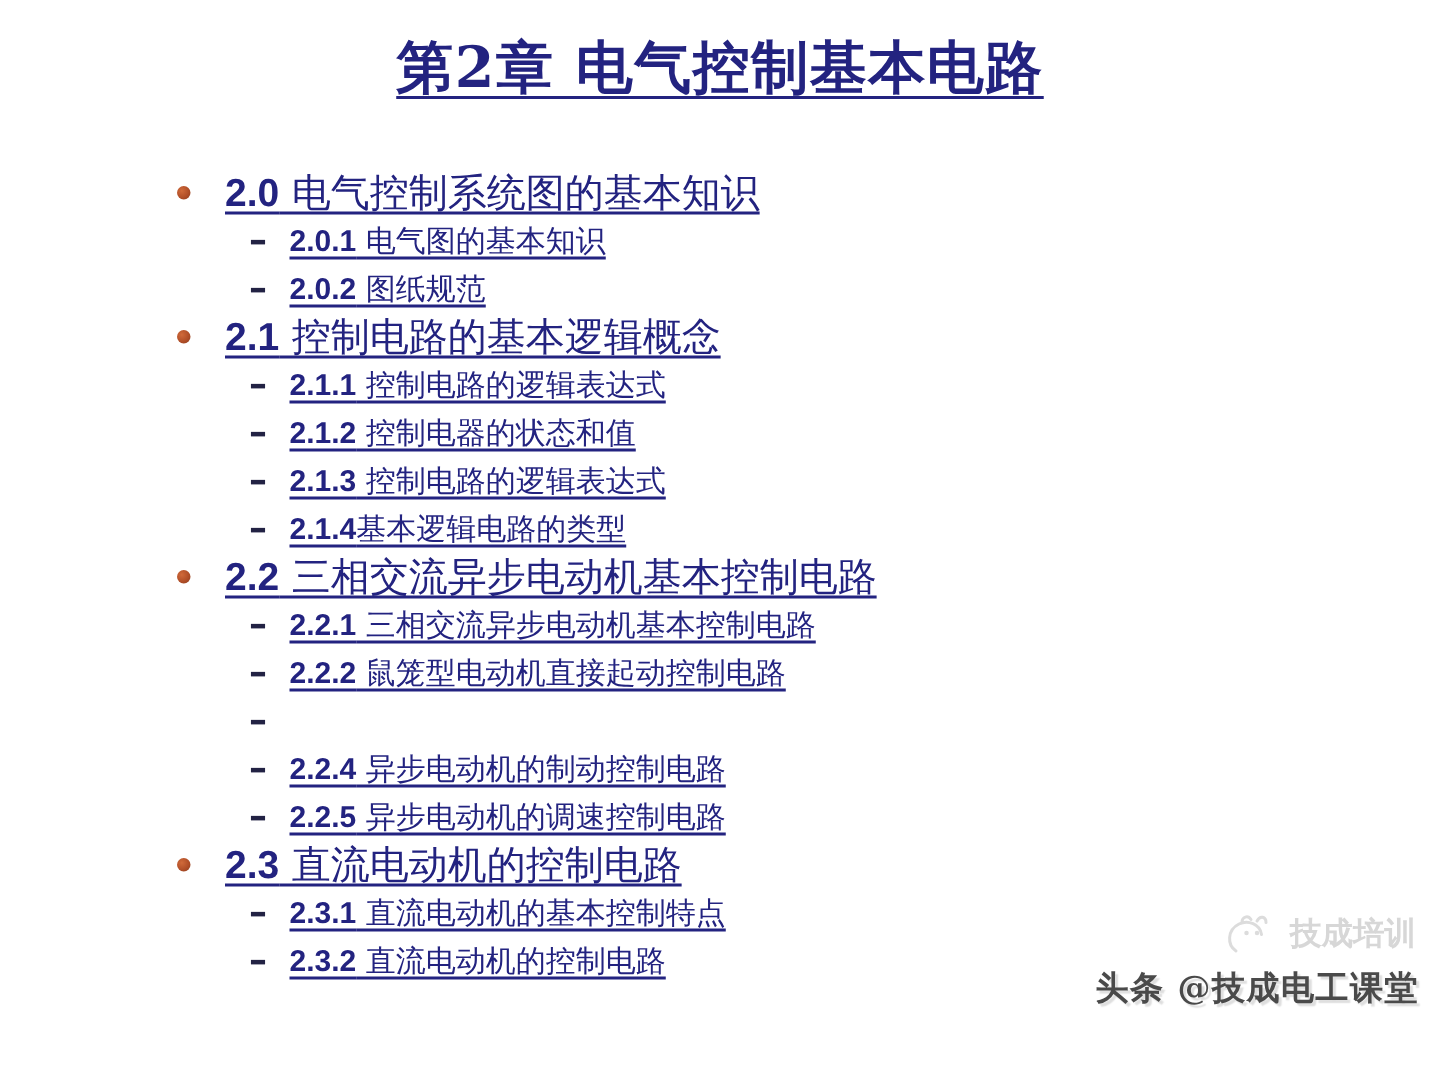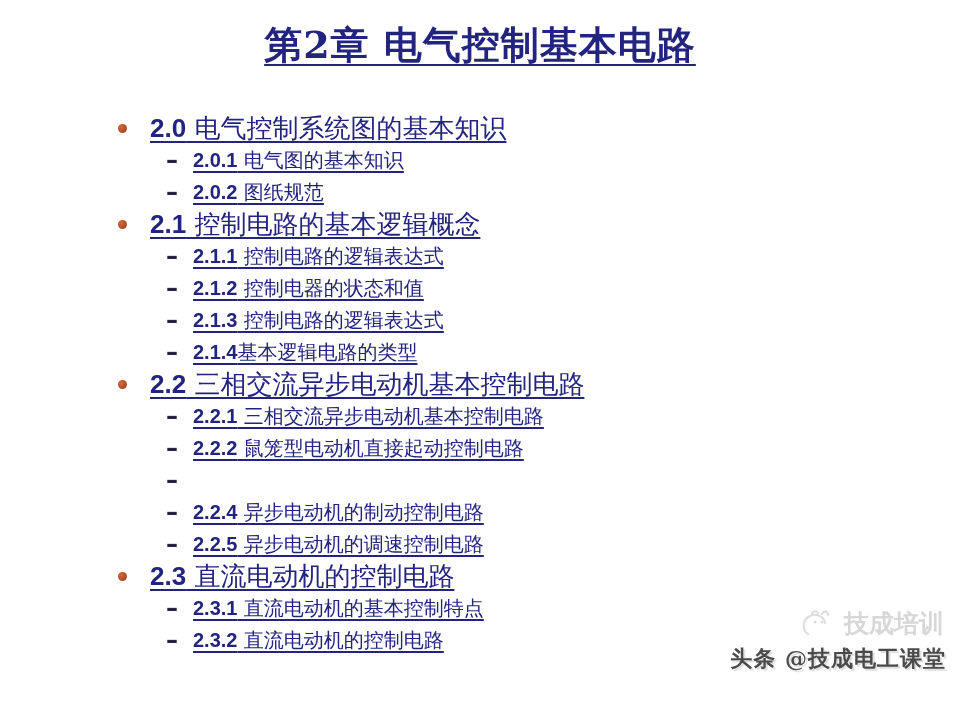--- a/index.html
+++ b/index.html
@@ -64,23 +64,23 @@
     font-weight:bold;
     font-family:"Liberation Sans","DejaVu Sans",sans-serif;
   }
   .txt{
     font-family:"DejaVu Serif","Liberation Serif",serif;
   }
   
   .wm-faint{
     position:absolute;
     right:16px;bottom:48px;
-    display:flex;align-items:flex-end;gap:6px;
+    display:flex;align-items:flex-start;gap:6px;
     color:var(--wm-faint-color,#d7d7d7);
-    font-size:25px;
+    font-size:21px;
     font-weight:bold;
     font-family:"DejaVu Serif","Liberation Serif",serif;
     pointer-events:none;
   }
   .wm-main{
     position:absolute;
     right:14px;bottom:14px;
     color:var(--wm-main-color,#4a4a4a);
     font-size:22px;
     font-weight:bold;

